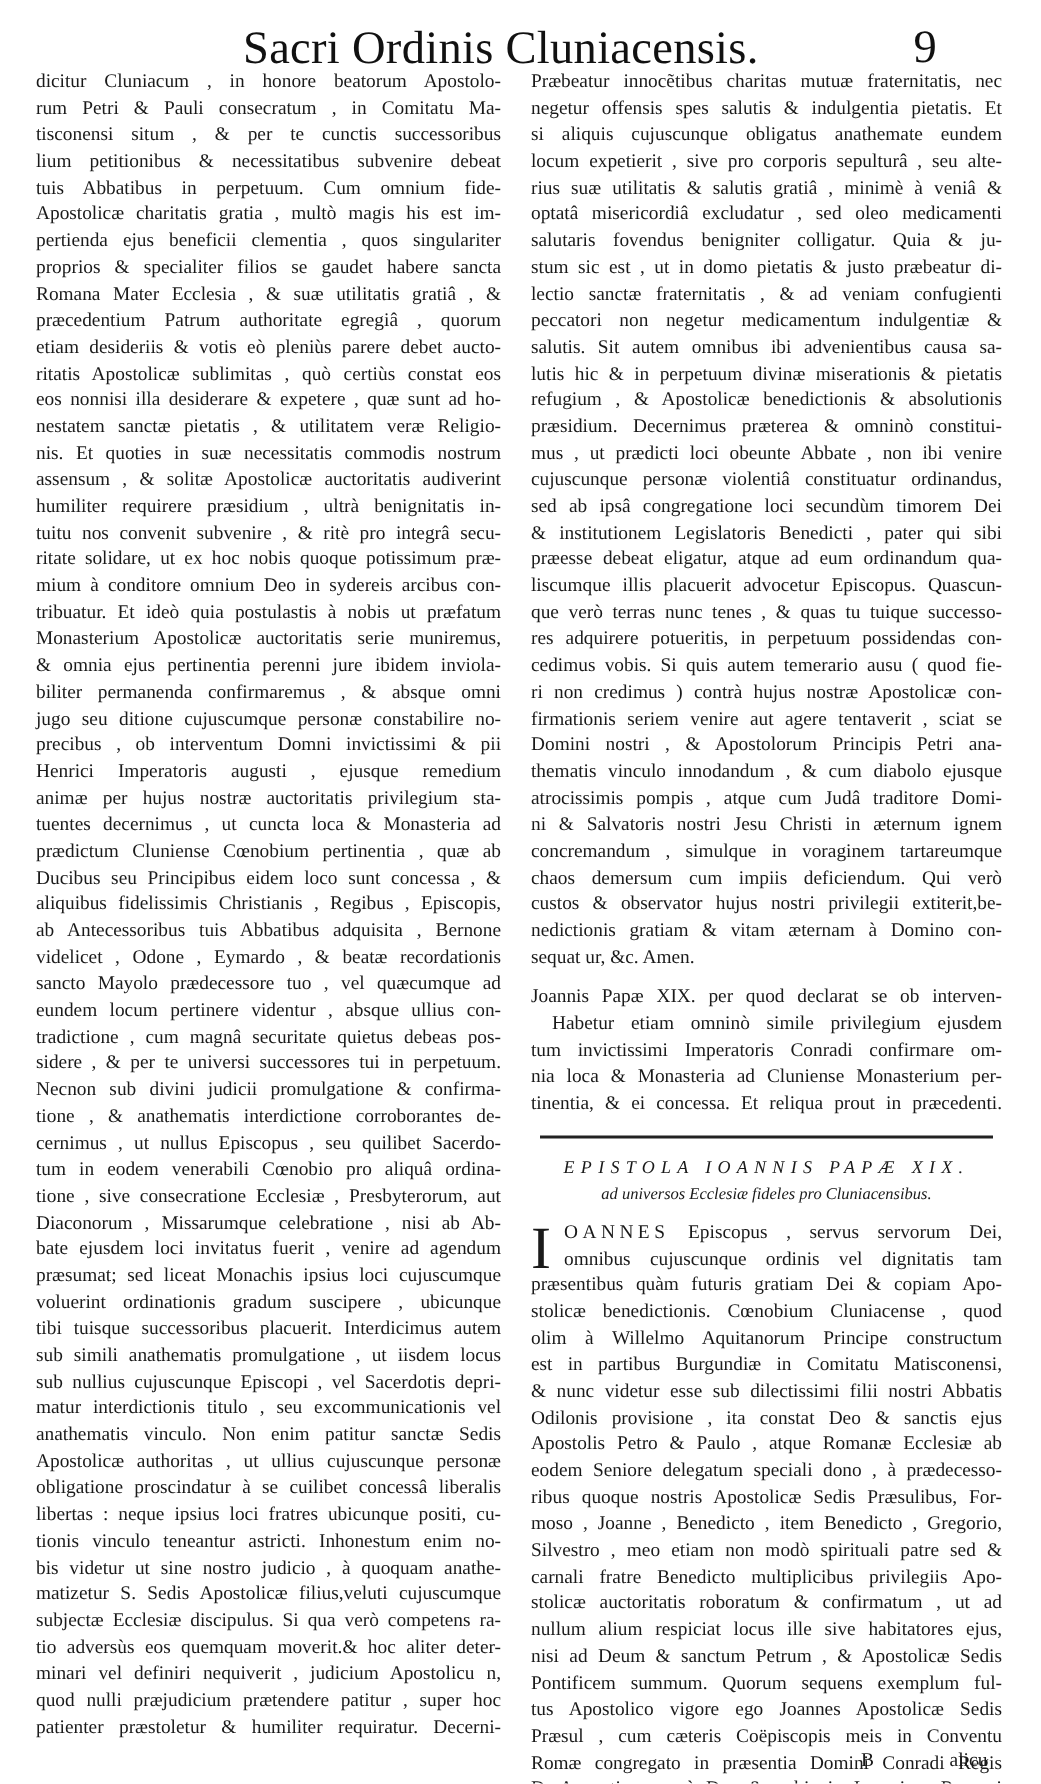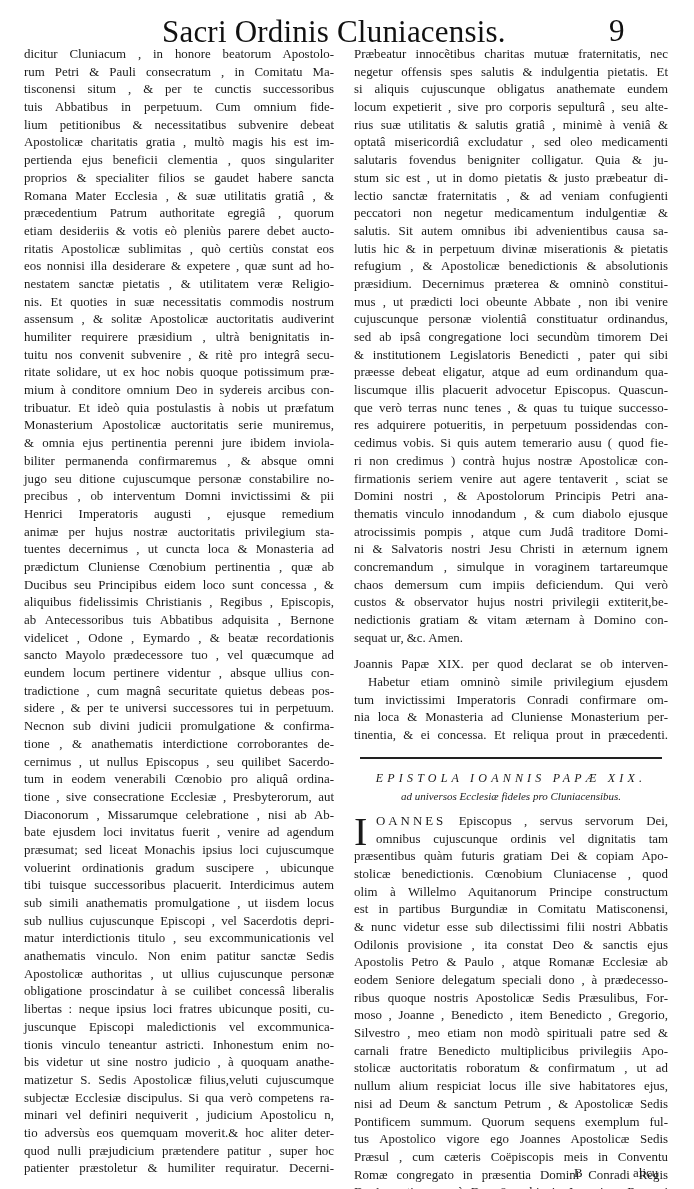--- a/index.html
+++ b/index.html
@@ -31,22 +31,22 @@
 
 <div class="header">
   <div class="running-title">Sacri Ordinis Cluniacensis.</div>
   <div class="page-number">9</div>
 </div>
 
 <div class="col col-left" id="left-col">
     <span class="line">dicitur Cluniacum , in honore beatorum Apostolo-</span>
     <span class="line">rum Petri &amp; Pauli consecratum , in Comitatu Ma-</span>
     <span class="line">tisconensi situm , &amp; per te cunctis successoribus</span>
+    <span class="line">lium petitionibus &amp; necessitatibus subvenire debeat</span>
     <span class="line">tuis Abbatibus in perpetuum. Cum omnium fide-</span>
-    <span class="line">lium petitionibus &amp; necessitatibus subvenire debeat</span>
     <span class="line">Apostolicæ charitatis gratia , multò magis his est im-</span>
     <span class="line">pertienda ejus beneficii clementia , quos singulariter</span>
     <span class="line">proprios &amp; specialiter filios se gaudet habere sancta</span>
     <span class="line">Romana Mater Ecclesia , &amp; suæ utilitatis gratiâ , &amp;</span>
     <span class="line">præcedentium Patrum authoritate egregiâ , quorum</span>
     <span class="line">etiam desideriis &amp; votis eò pleniùs parere debet aucto-</span>
     <span class="line">ritatis Apostolicæ sublimitas , quò certiùs constat eos</span>
     <span class="line">eos nonnisi illa desiderare &amp; expetere , quæ sunt ad ho-</span>
     <span class="line">nestatem sanctæ pietatis , &amp; utilitatem veræ Religio-</span>
     <span class="line">nis. Et quoties in suæ necessitatis commodis nostrum</span>
@@ -83,27 +83,26 @@
     <span class="line">præsumat; sed liceat Monachis ipsius loci cujuscumque</span>
     <span class="line">voluerint ordinationis gradum suscipere , ubicunque</span>
     <span class="line">tibi tuisque successoribus placuerit. Interdicimus autem</span>
     <span class="line">sub simili anathematis promulgatione , ut iisdem locus</span>
     <span class="line">sub nullius cujuscunque Episcopi , vel Sacerdotis depri-</span>
     <span class="line">matur interdictionis titulo , seu excommunicationis vel</span>
     <span class="line">anathematis vinculo. Non enim patitur sanctæ Sedis</span>
     <span class="line">Apostolicæ authoritas , ut ullius cujuscunque personæ</span>
     <span class="line">obligatione proscindatur à se cuilibet concessâ liberalis</span>
     <span class="line">libertas : neque ipsius loci fratres ubicunque positi, cu-</span>
-    <span class="line">juscunque Episcopi maledictionis vel excommunica-</span>
     <span class="line">tionis vinculo teneantur astricti. Inhonestum enim no-</span>
     <span class="line">bis videtur ut sine nostro judicio , à quoquam anathe-</span>
     <span class="line">matizetur S. Sedis Apostolicæ filius,veluti cujuscumque</span>
     <span class="line">subjectæ Ecclesiæ discipulus. Si qua verò competens ra-</span>
+    <span class="line">tio adversùs eos quemquam moverit.&amp; hoc aliter deter-</span>
     <span class="line">minari vel definiri nequiverit , judicium Apostolicu n,</span>
-    <span class="line">tio adversùs eos quemquam moverit.&amp; hoc aliter deter-</span>
     <span class="line">quod nulli præjudicium prætendere patitur , super hoc</span>
     <span class="line">patienter præstoletur &amp; humiliter requiratur. Decerni-</span>
   </div>
 
 <div class="col col-right" id="right-col">
   <div id="rc-p1">
       <span class="line">Præbeatur innocẽtibus charitas mutuæ fraternitatis, nec</span>
       <span class="line">negetur offensis spes salutis &amp; indulgentia pietatis. Et</span>
       <span class="line">si aliquis cujuscunque obligatus anathemate eundem</span>
       <span class="line">locum expetierit , sive pro corporis sepulturâ , seu alte-</span>

